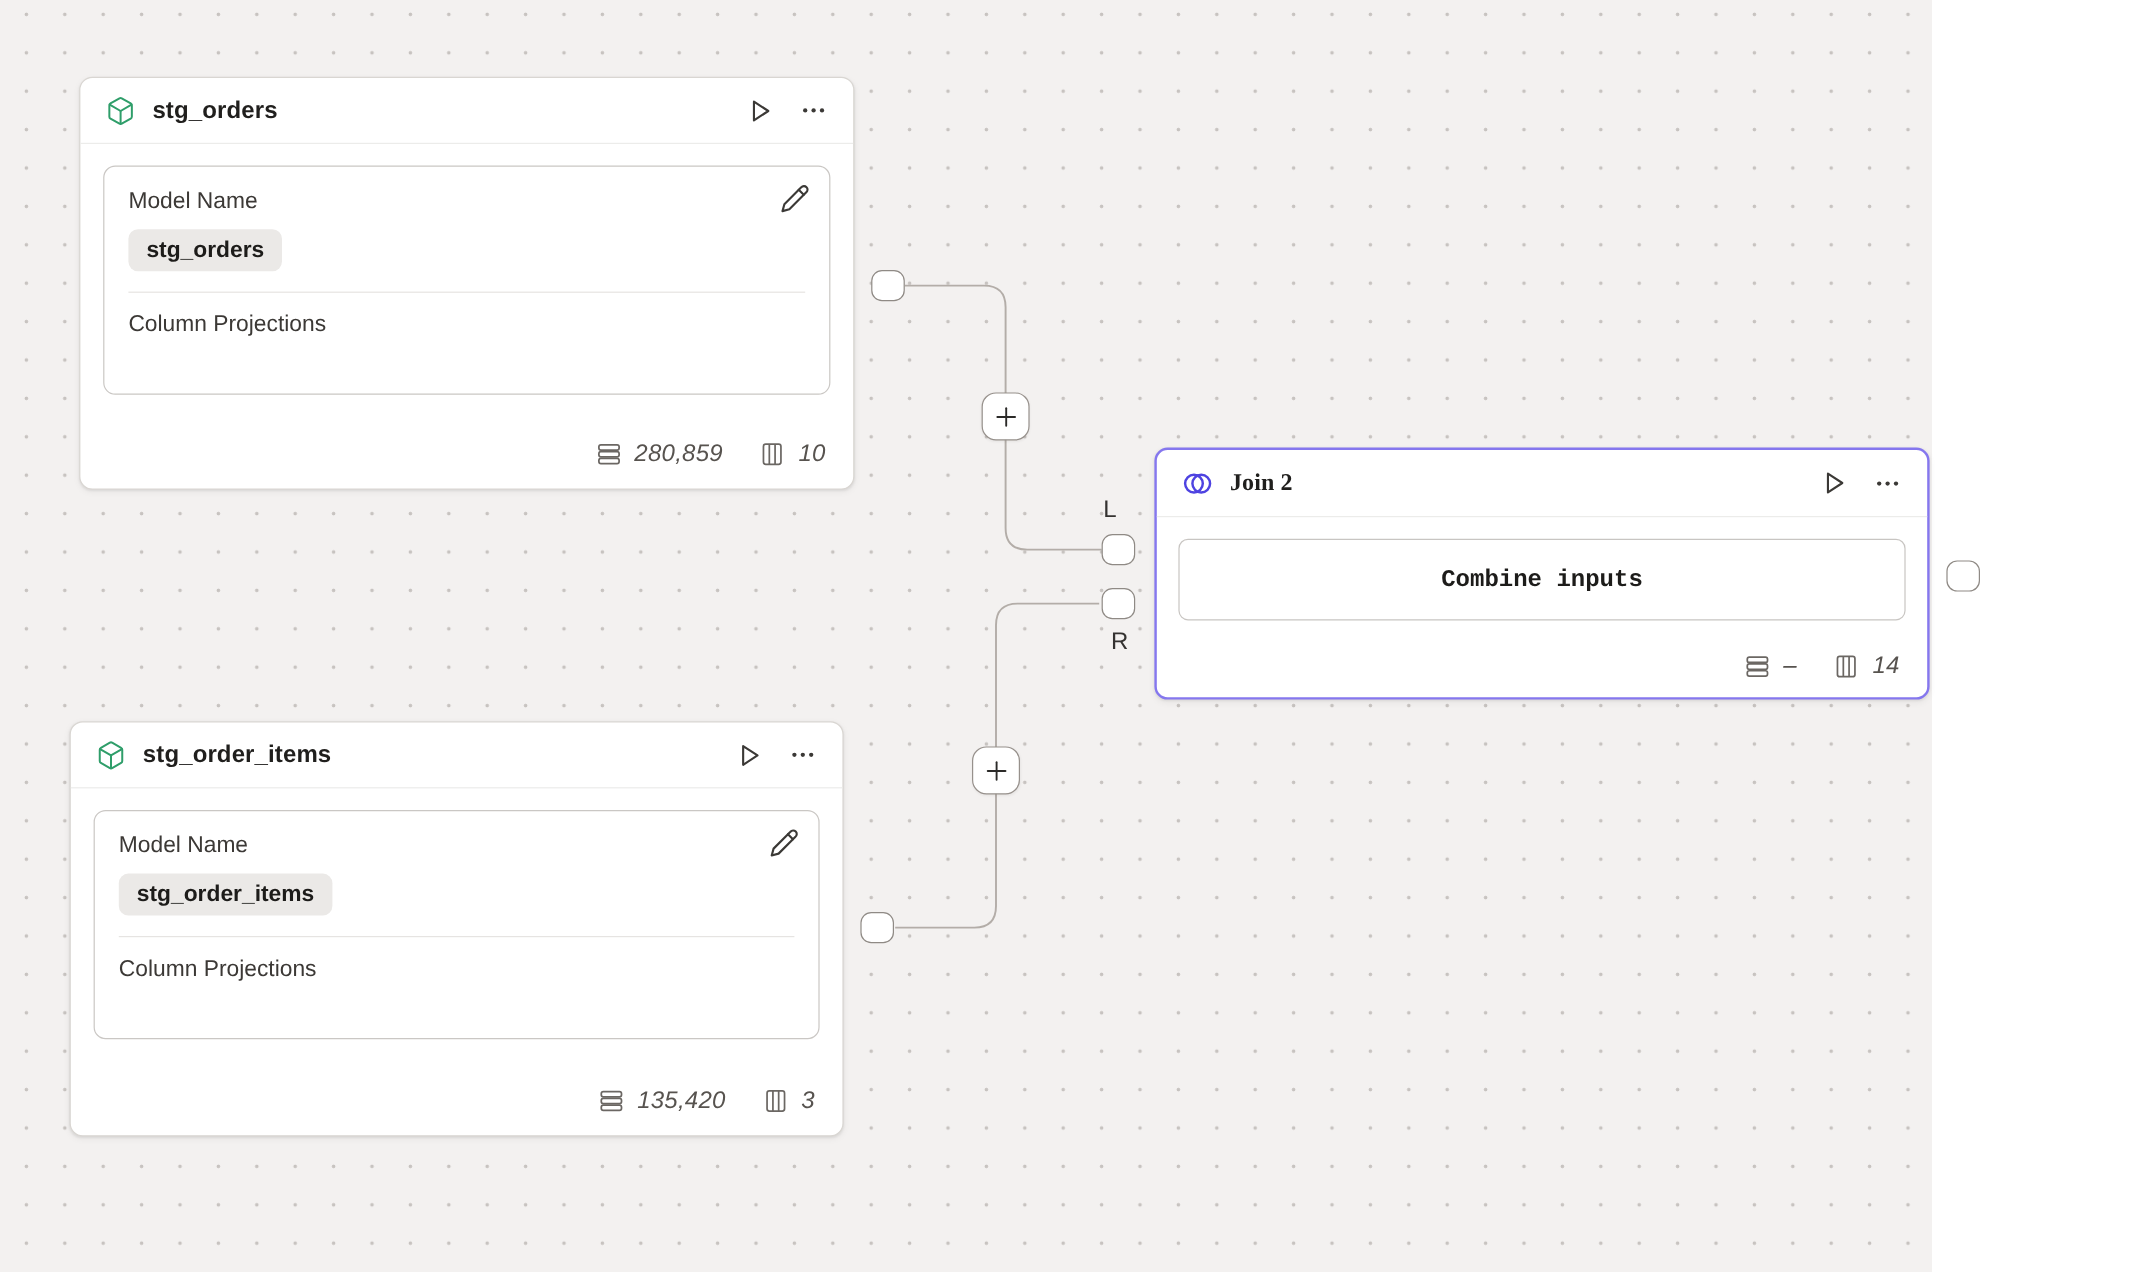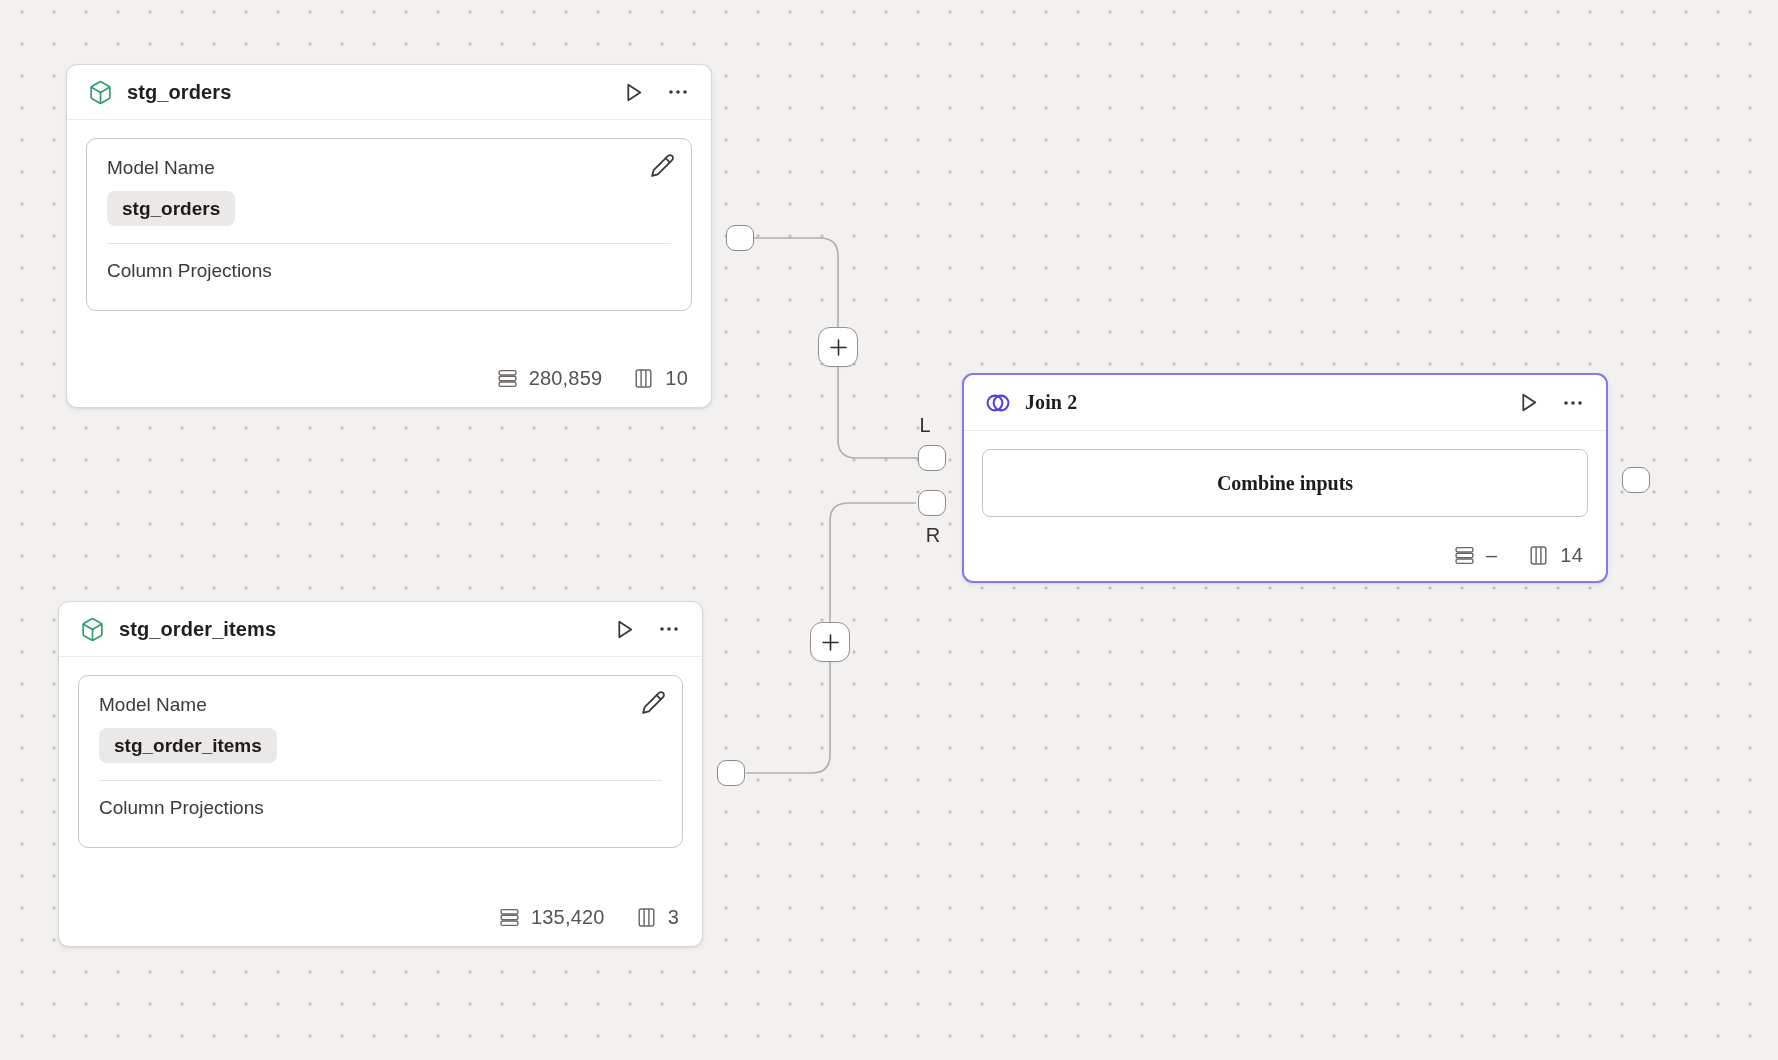--- a/index.html
+++ b/index.html
@@ -1,21 +1,21 @@
 <!DOCTYPE html>
 <html><head>
 <meta charset="utf-8">
 <style>
   * { margin: 0; padding: 0; box-sizing: border-box; }
   html, body { width: 1778px; height: 1060px; overflow: hidden; }
   body { font-family: "Liberation Sans", sans-serif; }
 
   .canvas {
     position: relative;
-    width: 1778px; height: 1060px;
+    width: 1610px; height: 1060px;
     background-color: #f3f1f0;
     background-image: radial-gradient(circle, #c7c3c0 1.5px, transparent 1.7px);
     background-size: 32px 32px;
     background-position: 6px 28px;
   }
 
   svg.wire-layer {
     position: absolute; left: 0; top: 0; width: 1778px; height: 1060px;
     pointer-events: none;
   }
@@ -45,52 +45,53 @@
     white-space: nowrap; overflow: hidden;
   }
   .header-actions { display: flex; align-items: center; gap: 20px; }
   .icon-btn { display: flex; align-items: center; justify-content: center; cursor: pointer; background: none; border: none; padding: 0; color: #3b3936; }
 
   .inner-panel {
     margin: 18px 19px 0 19px;
     border: 1px solid #cac7c4;
     border-radius: 10px;
     background: #fff;
-    padding: 17px 20px 16px 20px;
+    padding: 17px 20px 34px 20px;
     position: relative;
   }
   .field-label { font-size: 19px; color: #3c3936; line-height: 24px; margin-bottom: 11px; }
   .chip {
     display: inline-flex; align-items: center; gap: 9px;
     background: #ebe9e7; border-radius: 8px;
     padding: 5px 15px;
     font-size: 19px; font-weight: 600; color: #1d1c1a; line-height: 25px;
     white-space: nowrap;
   }
   .panel-divider { border: none; border-top: 1px solid #e6e4e2; margin: 17px 0 15px 0; }
   .pencil-btn { position: absolute; top: 14px; right: 16px; }
 
   .node-footer {
     margin-top: auto;
     display: flex; align-items: flex-end; justify-content: flex-end;
     gap: 10px;
     padding: 0 23px 17px 23px;
     color: #57534f;
+    font-style: italic;
   }
   .stat-value { font-size: 20px; color: #57534f; letter-spacing: .2px; }
   .stat-gap { width: 10px; }
 
   .combine-btn {
     margin: 18px 18px 0 18px;
     height: 68px;
     border: 1px solid #c8c5c2;
     border-radius: 8px;
     background: #fff;
     display: flex; align-items: center; justify-content: center;
-    font-family: Liberation Serif, serif;
+    font-family: Liberation Mono, monospace;
     font-size: 20px; font-weight: 600; color: #1d1c1a;
     cursor: pointer;
   }
 
   .port {
     position: absolute;
     width: 28px; height: 26px;
     background: #fff;
     border: 1.6px solid #8f8a85;
     border-radius: 9px;

